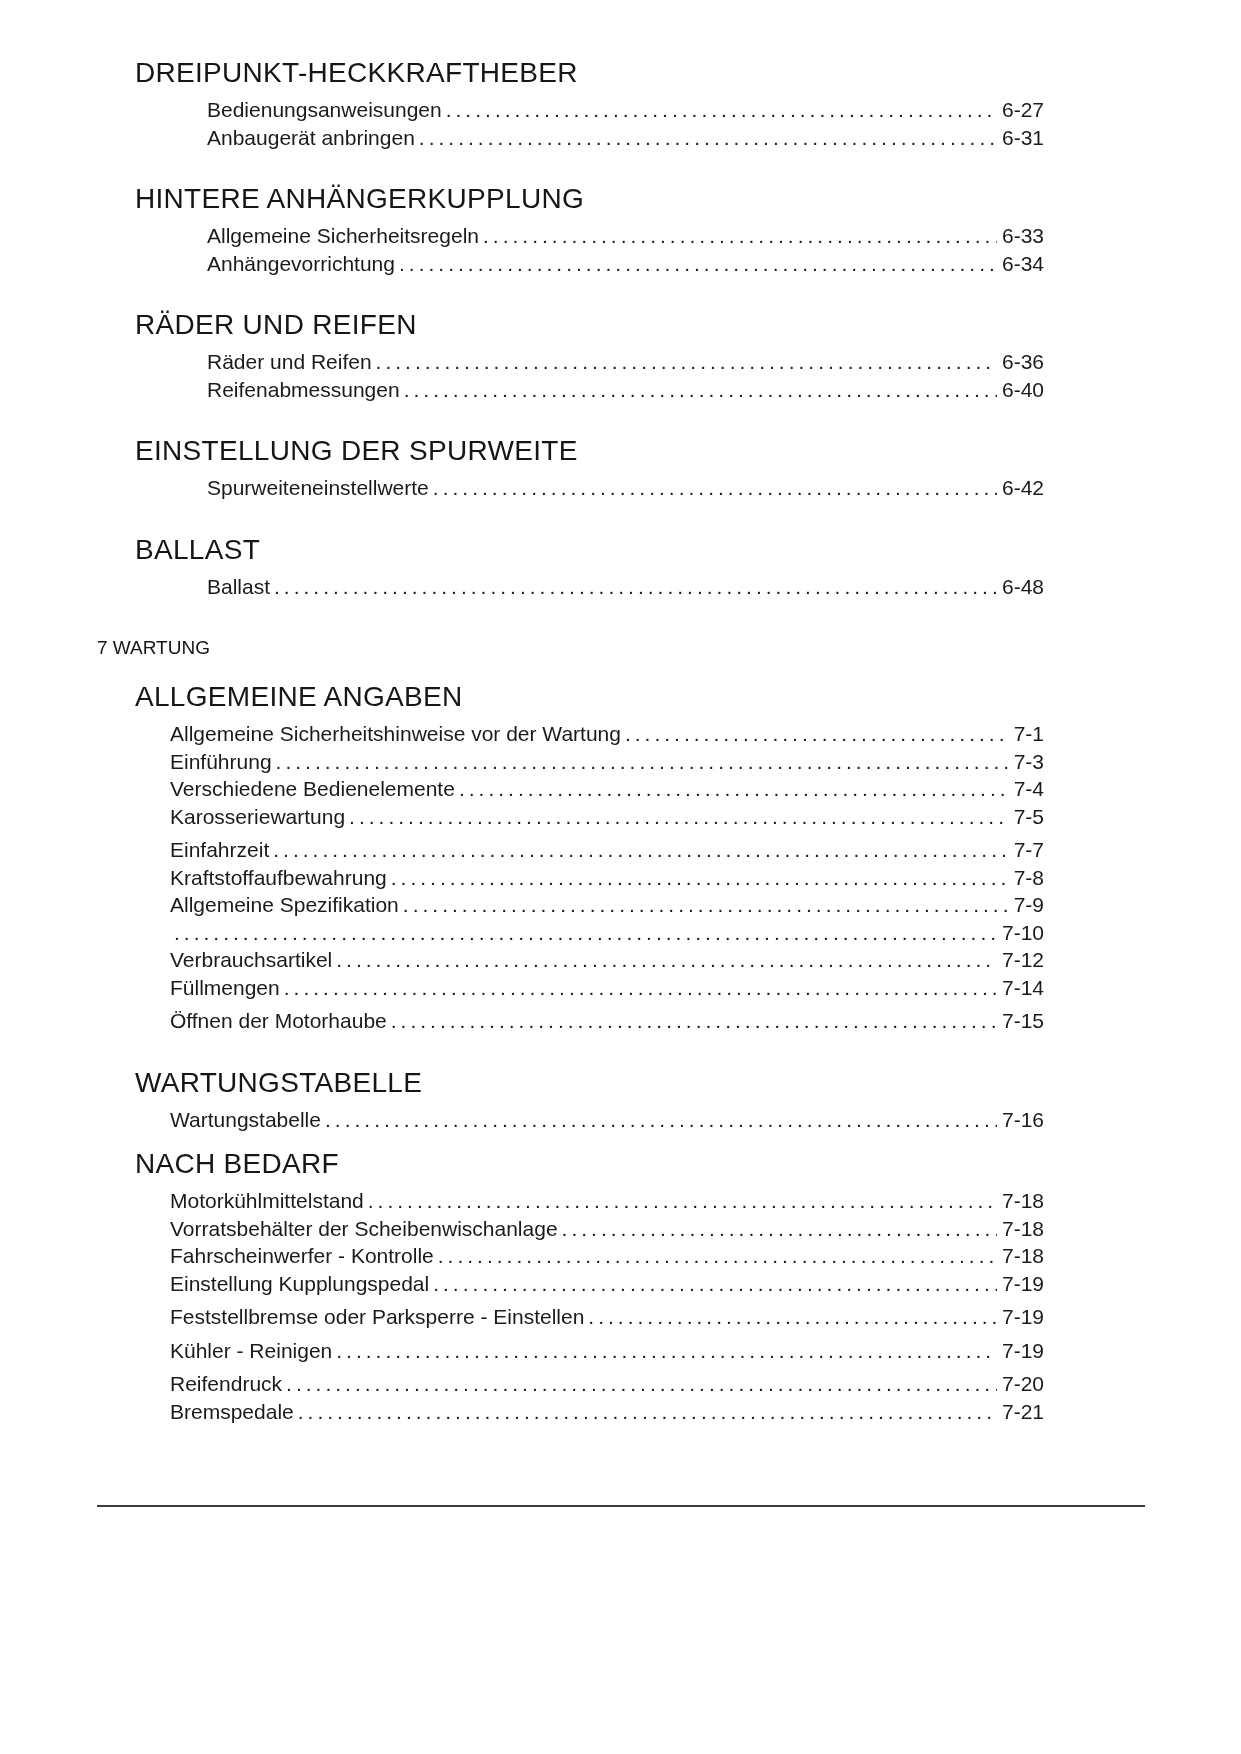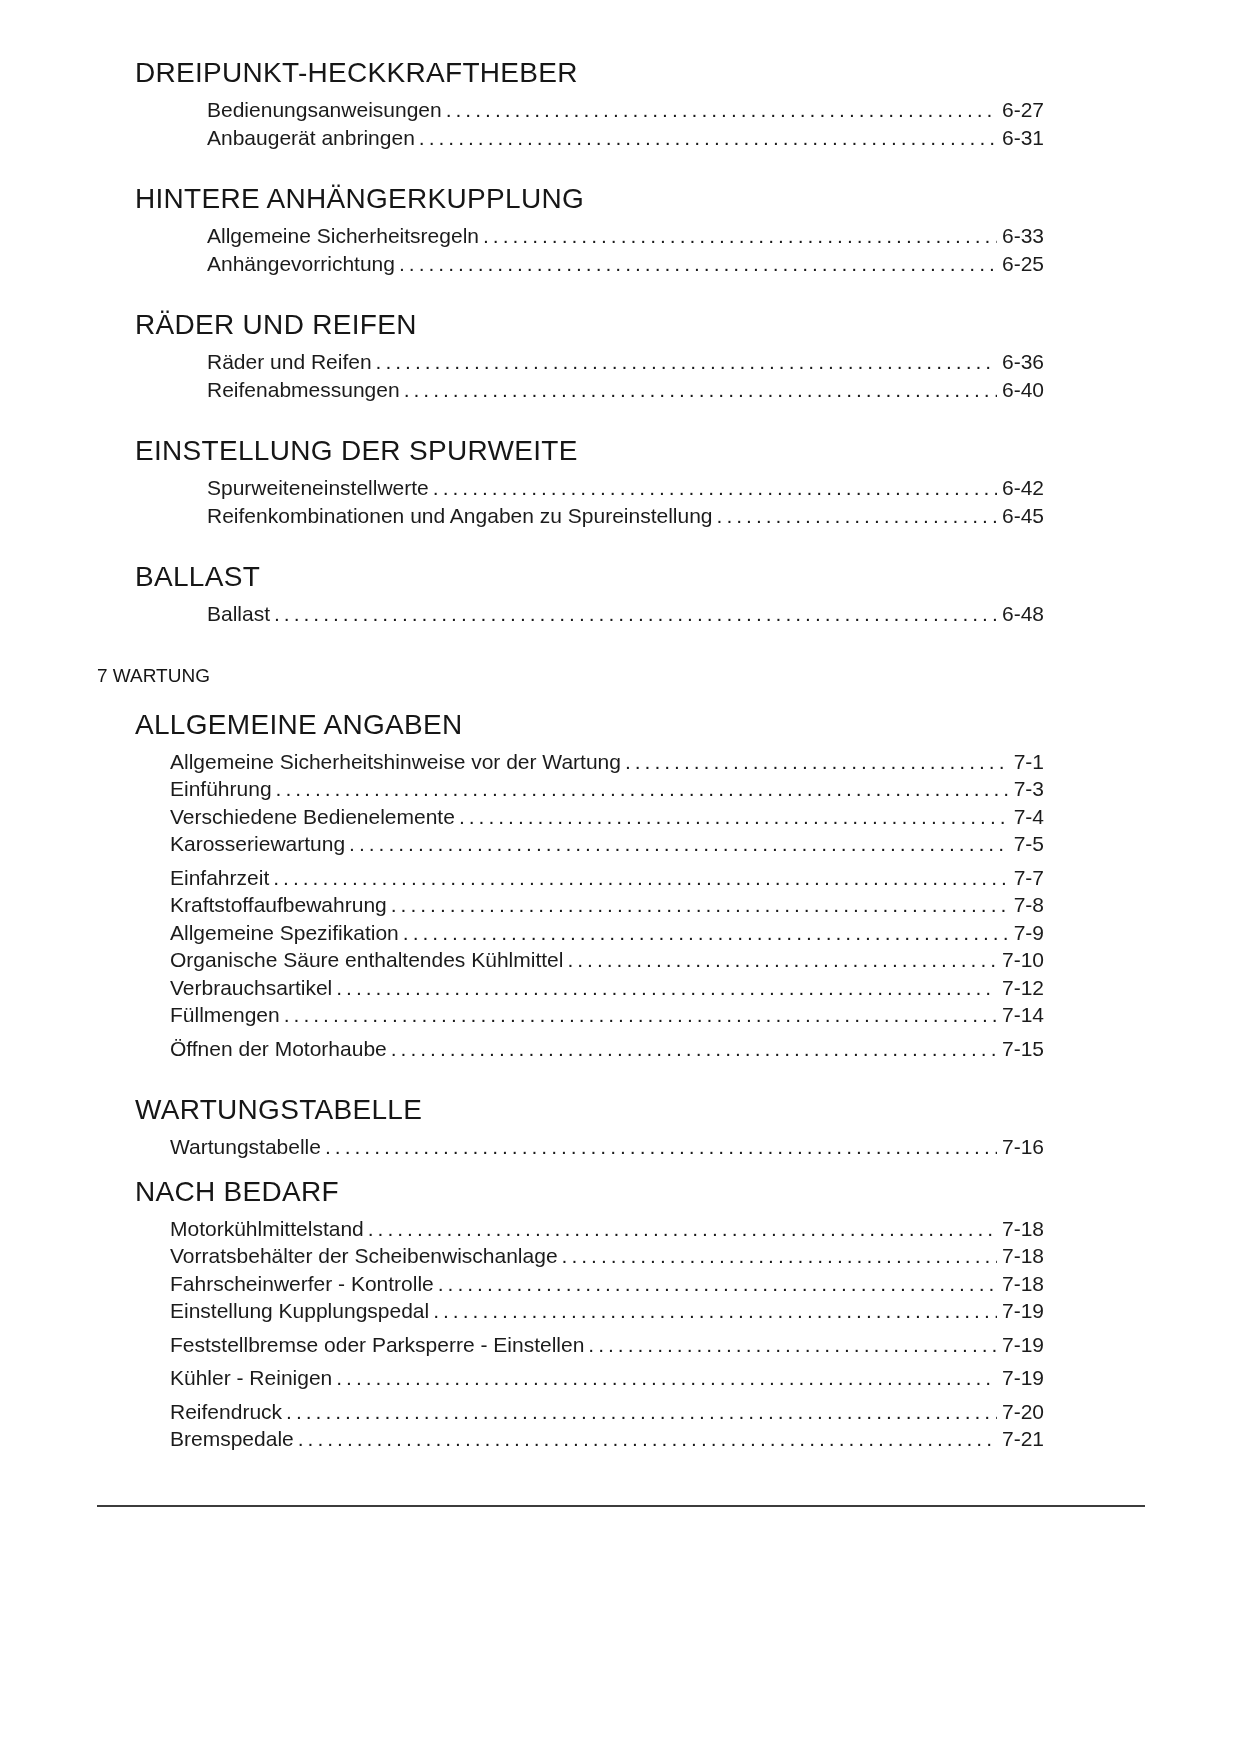--- a/index.html
+++ b/index.html
@@ -75,21 +75,21 @@
       <h2>HINTERE ANHÄNGERKUPPLUNG</h2>
       <div class="entries-deep">
         <div class="entry">
             <span class="t">Allgemeine Sicherheitsregeln</span>
             <span class="leader"></span>
             <span class="p">6-33</span>
           </div>
         <div class="entry">
             <span class="t">Anhängevorrichtung</span>
             <span class="leader"></span>
-            <span class="p">6-25</span>
+            <span class="p">6-34</span>
           </div>
       </div>
     </section>
 
     <section class="sec">
       <h2>RÄDER UND REIFEN</h2>
       <div class="entries-deep">
         <div class="entry">
             <span class="t">Räder und Reifen</span>
             <span class="leader"></span>
@@ -103,25 +103,20 @@
       </div>
     </section>
 
     <section class="sec">
       <h2>EINSTELLUNG DER SPURWEITE</h2>
       <div class="entries-deep">
         <div class="entry">
             <span class="t">Spurweiteneinstellwerte</span>
             <span class="leader"></span>
             <span class="p">6-42</span>
-          </div>
-        <div class="entry">
-            <span class="t">Reifenkombinationen und Angaben zu Spureinstellung</span>
-            <span class="leader"></span>
-            <span class="p">6-45</span>
           </div>
       </div>
     </section>
 
     <section class="sec">
       <h2>BALLAST</h2>
       <div class="entries-deep">
         <div class="entry">
             <span class="t">Ballast</span>
             <span class="leader"></span>
@@ -164,21 +159,20 @@
             <span class="t">Kraftstoffaufbewahrung</span>
             <span class="leader"></span>
             <span class="p">7-8</span>
           </div>
         <div class="entry">
             <span class="t">Allgemeine Spezifikation</span>
             <span class="leader"></span>
             <span class="p">7-9</span>
           </div>
         <div class="entry">
-            <span class="t">Organische Säure enthaltendes Kühlmittel</span>
             <span class="leader"></span>
             <span class="p">7-10</span>
           </div>
         <div class="entry">
             <span class="t">Verbrauchsartikel</span>
             <span class="leader"></span>
             <span class="p">7-12</span>
           </div>
         <div class="entry">
             <span class="t">Füllmengen</span>

